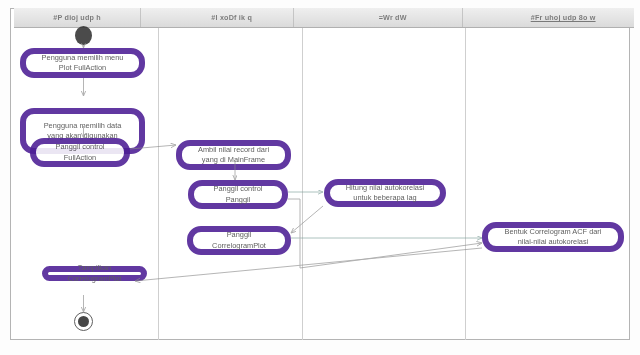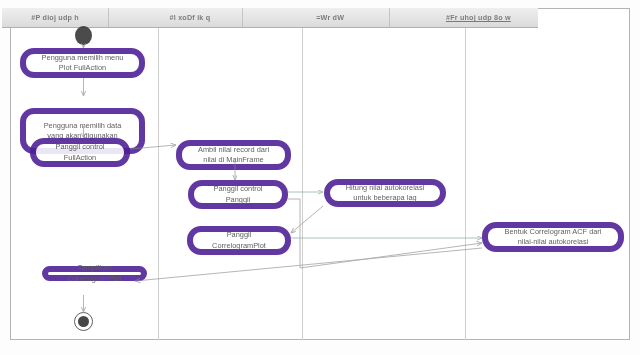--- a/index.html
+++ b/index.html
@@ -26,23 +26,23 @@
     width: 620px;
     height: 332px;
     border: 1px solid #b4b4b4;
     background: #ffffff;
     box-sizing: border-box;
   }
 
   
   .lane-header-band {
     position: absolute;
-    left: 2px;
+    left: 14px;
     top: 8px;
-    width: 536px;
+    width: 620px;
     height: 20px;
     box-sizing: border-box;
     border-bottom: 1px solid #b0b0b0;
     background: linear-gradient(to bottom, #efefef 0%, #e4e4e4 55%, #dadada 100%);
     display: flex;
     gap: 29px;
   }
   .lane-header {
     box-sizing: border-box;
     height: 100%;
@@ -168,21 +168,21 @@
   <div class="node" style="left:30px; top:138px; width:100px; height:29px">
     <div>
       <span>Panggil control</span>
       <span>FullAction</span>
     </div>
   </div>
 
   <div class="node" style="left:176px; top:140px; width:115px; height:30px">
     <div>
       <span>Ambil nilai record dari</span>
-      <span>nilai di MainFrame</span>
+      <span>yang di MainFrame</span>
     </div>
   </div>
 
   <div class="node" style="left:188px; top:180px; width:100px; height:29px">
     <div>
       <span>Panggil control</span>
       <span>Panggil</span>
     </div>
   </div>
 

